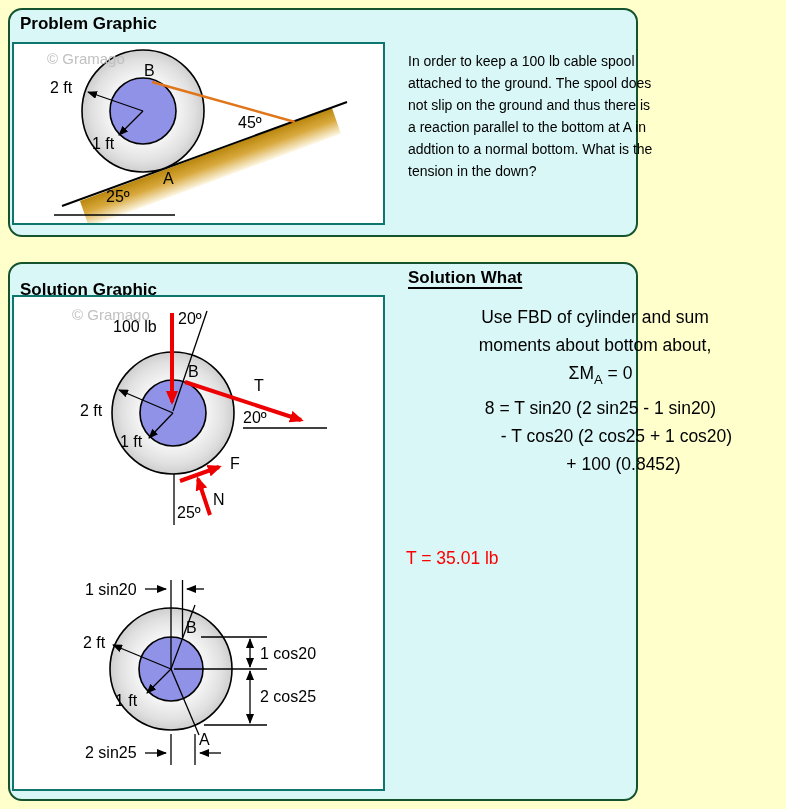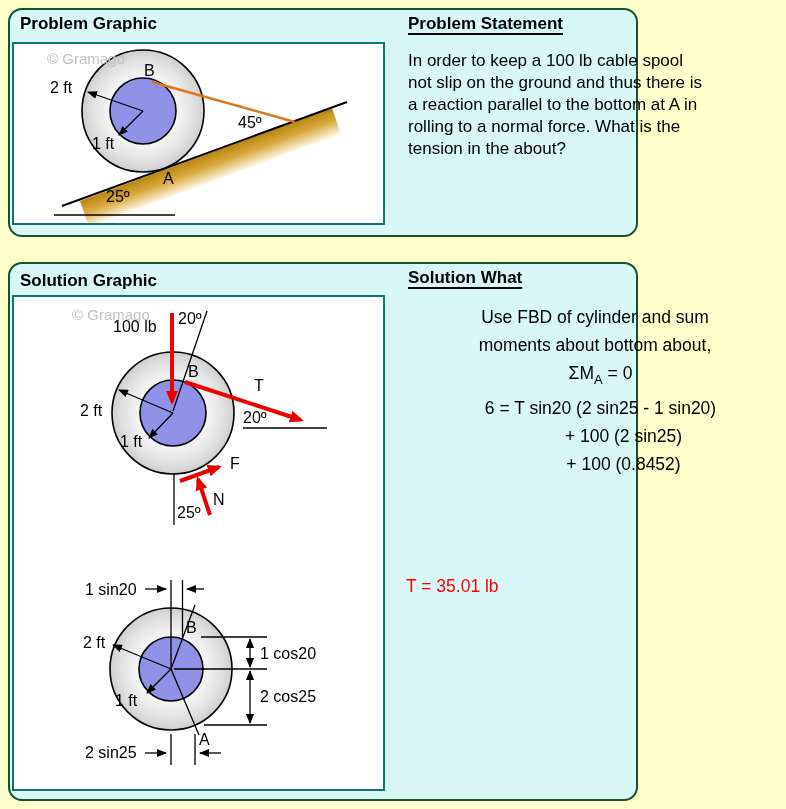--- a/index.html
+++ b/index.html
@@ -14,57 +14,57 @@
 
   .panel-title { position:absolute; font-size:17px; font-weight:bold; white-space:nowrap; }
   .underlined { text-decoration:underline; text-decoration-thickness:2px; text-underline-offset:4px; }
 
   .gbox { position:absolute; background:#fff; border:2px solid #0f766e; }
   .gbox1 { left:12px; top:42px; width:373px; height:183px; }
   .gbox2 { left:12px; top:295px; width:373px; height:496px; }
   .gbox svg { display:block; width:100%; height:100%; }
 
   .statement { position:absolute; left:406px; top:48px; width:374px;
-               font-size:17px; line-height:22px; }
+               font-size:14px; line-height:22px; }
   .statement div { white-space:nowrap; }
 
   .steps { position:absolute; left:406px; top:301px; width:374px;
            font-size:17.5px; line-height:28px; }
   .steps div { white-space:nowrap; }
   .ind1 { padding-left:11px; }
   .ind2 { padding-left:43px; }
   .ind3 { padding-left:57px; }
   sub { font-size:13px; }
 
-  .answer { position:absolute; left:406px; top:576px; font-size:17.5px; color:#FF0000; white-space:nowrap; }
+  .answer { position:absolute; left:406px; top:548px; font-size:17.5px; color:#FF0000; white-space:nowrap; }
 
   svg text { font-family:"Liberation Sans", sans-serif; font-size:16px; fill:#000; }
   svg text.wm { font-size:15px; fill:#C0C0C0; }
   .thin  { stroke:#000; stroke-width:1.3px; fill:none; }
   .mid   { stroke:#000; stroke-width:1.6px; fill:none; }
   .thick { stroke:#000; stroke-width:2px;  fill:none; }
   .force { stroke:#EE0000; stroke-width:4px; fill:none; }
   .cable { stroke:#E0751A; stroke-width:2.4px; fill:none; }
 </style>
 </head>
 <body>
 
 <div id="page">
 
   <div class="panel panel-top">
     <div class="panel-title" style="left:10px; top:4px;">Problem Graphic</div>
 
-    <div class="panel-title underlined" style="left:398px; top:4px;">Problem Statement</div>
 
     <div class="statement" style="left:398px; top:40px;">
       <div>In order to keep a 100 lb cable spool</div>
+      <div>attached to the ground. The spool does</div>
       <div>not slip on the ground and thus there is</div>
       <div>a reaction parallel to the bottom at A in</div>
-      <div>rolling to a normal force. What is the</div>
-      <div>tension in the about?</div>
+      <div>addtion to a normal bottom. What is the</div>
+      <div>tension in the down?</div>
     </div>
   </div>
 
   <div class="gbox gbox1">
     <svg viewBox="0 0 369 179">
       <defs>
         <radialGradient id="spool1">
           <stop offset="0.54" stop-color="#f5f5f5"></stop>
           <stop offset="0.66" stop-color="#ededed"></stop>
           <stop offset="0.84" stop-color="#e0e0e0"></stop>
@@ -96,30 +96,30 @@
       <text x="36" y="49">2 ft</text>
       <text x="78" y="105">1 ft</text>
       <text x="130" y="32">B</text>
       <text x="224" y="84">45º</text>
       <text x="149" y="140">A</text>
       <text x="92" y="158">25º</text>
     </svg>
   </div>
 
   <div class="panel panel-bottom">
-    <div class="panel-title" style="left:10px; top:7px;">Solution Graphic</div>
+    <div class="panel-title" style="left:10px; top:16px;">Solution Graphic</div>
 
     <div class="panel-title underlined" style="left:398px; top:4px;">Solution What</div>
 
     <div class="steps" style="left:398px; top:39px;text-align:center;">
       <div>Use FBD of cylinder and sum</div>
       <div>moments about bottom about,</div>
       <div class="ind1"><span>ΣM</span><sub>A</sub><span> = 0</span></div>
-      <div class="ind1">6 = T sin20 (2 sin25 - 1 sin20)</div>
-      <div class="ind3">+ 100 (2 sin25)</div>
+      <div class="ind1">8 = T sin20 (2 sin25 - 1 sin20)</div>
+      <div class="ind2">- T cos20 (2 cos25 + 1 cos20)</div>
       <div class="ind3">+ 100 (0.8452)</div>
     </div>
   </div>
 
   <div class="answer">T = 35.01 lb</div>
 
   <div class="gbox gbox2">
     <svg viewBox="0 0 369 492">
       <defs>
         <radialGradient id="spool2">

